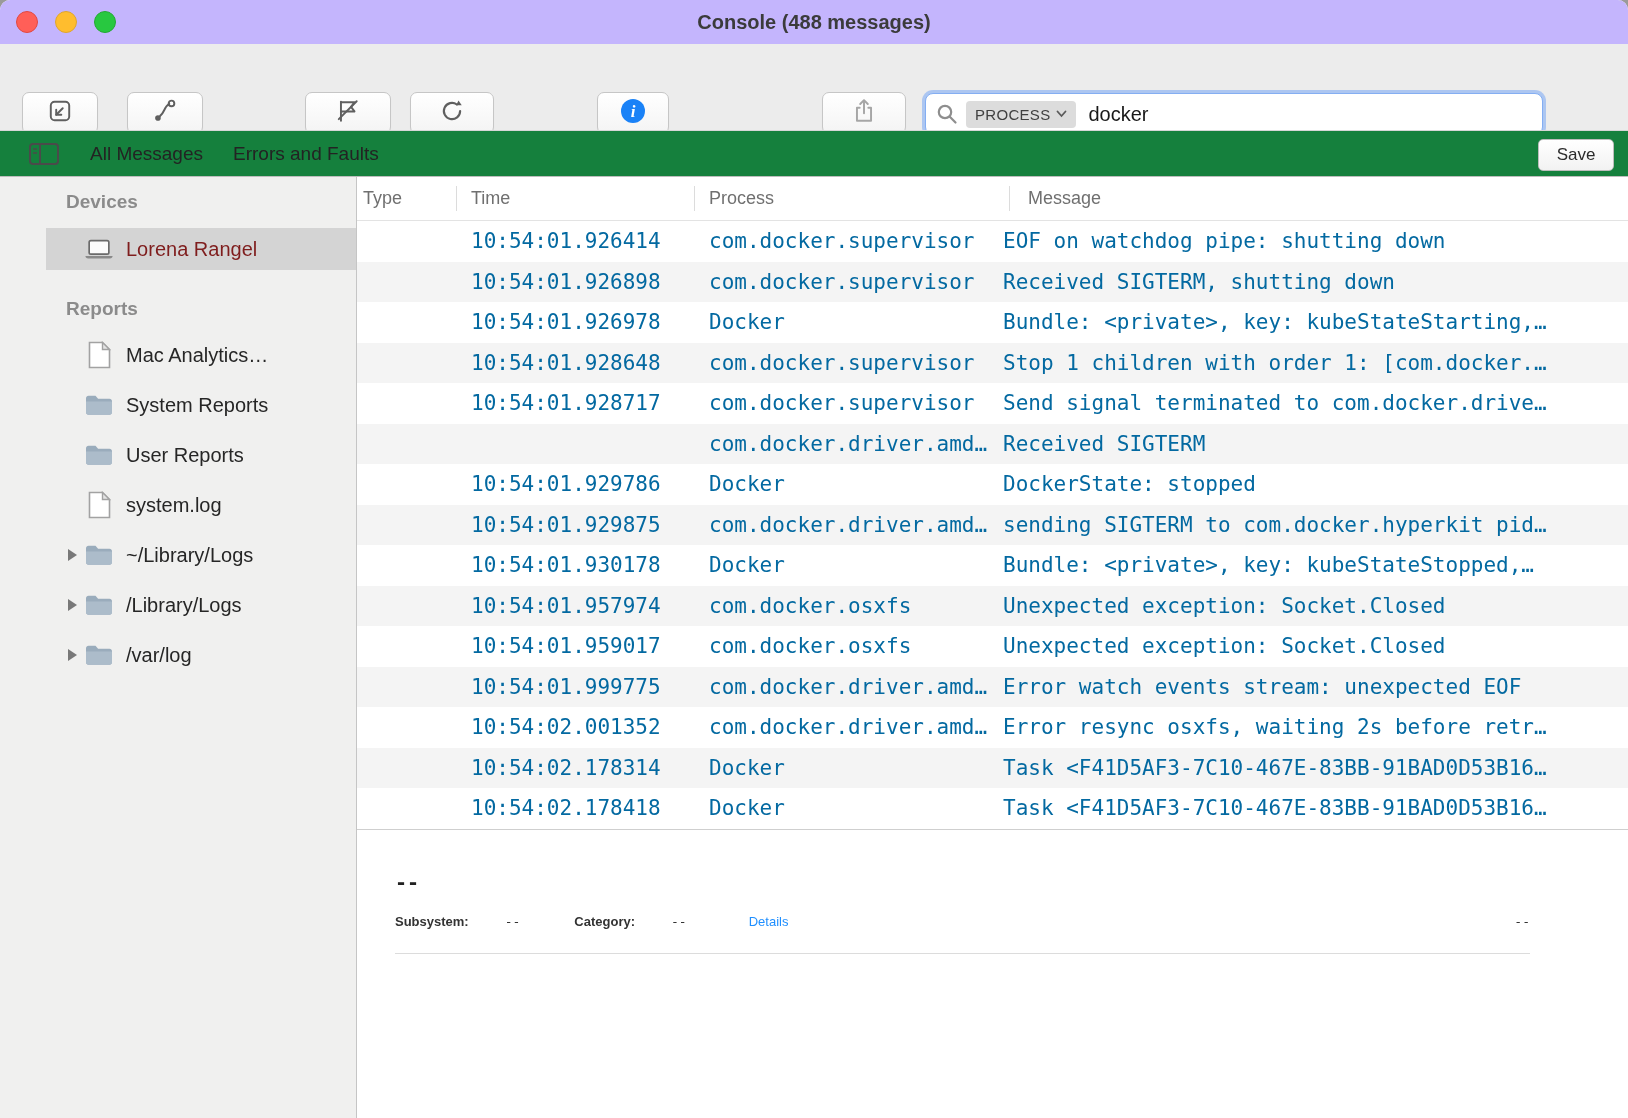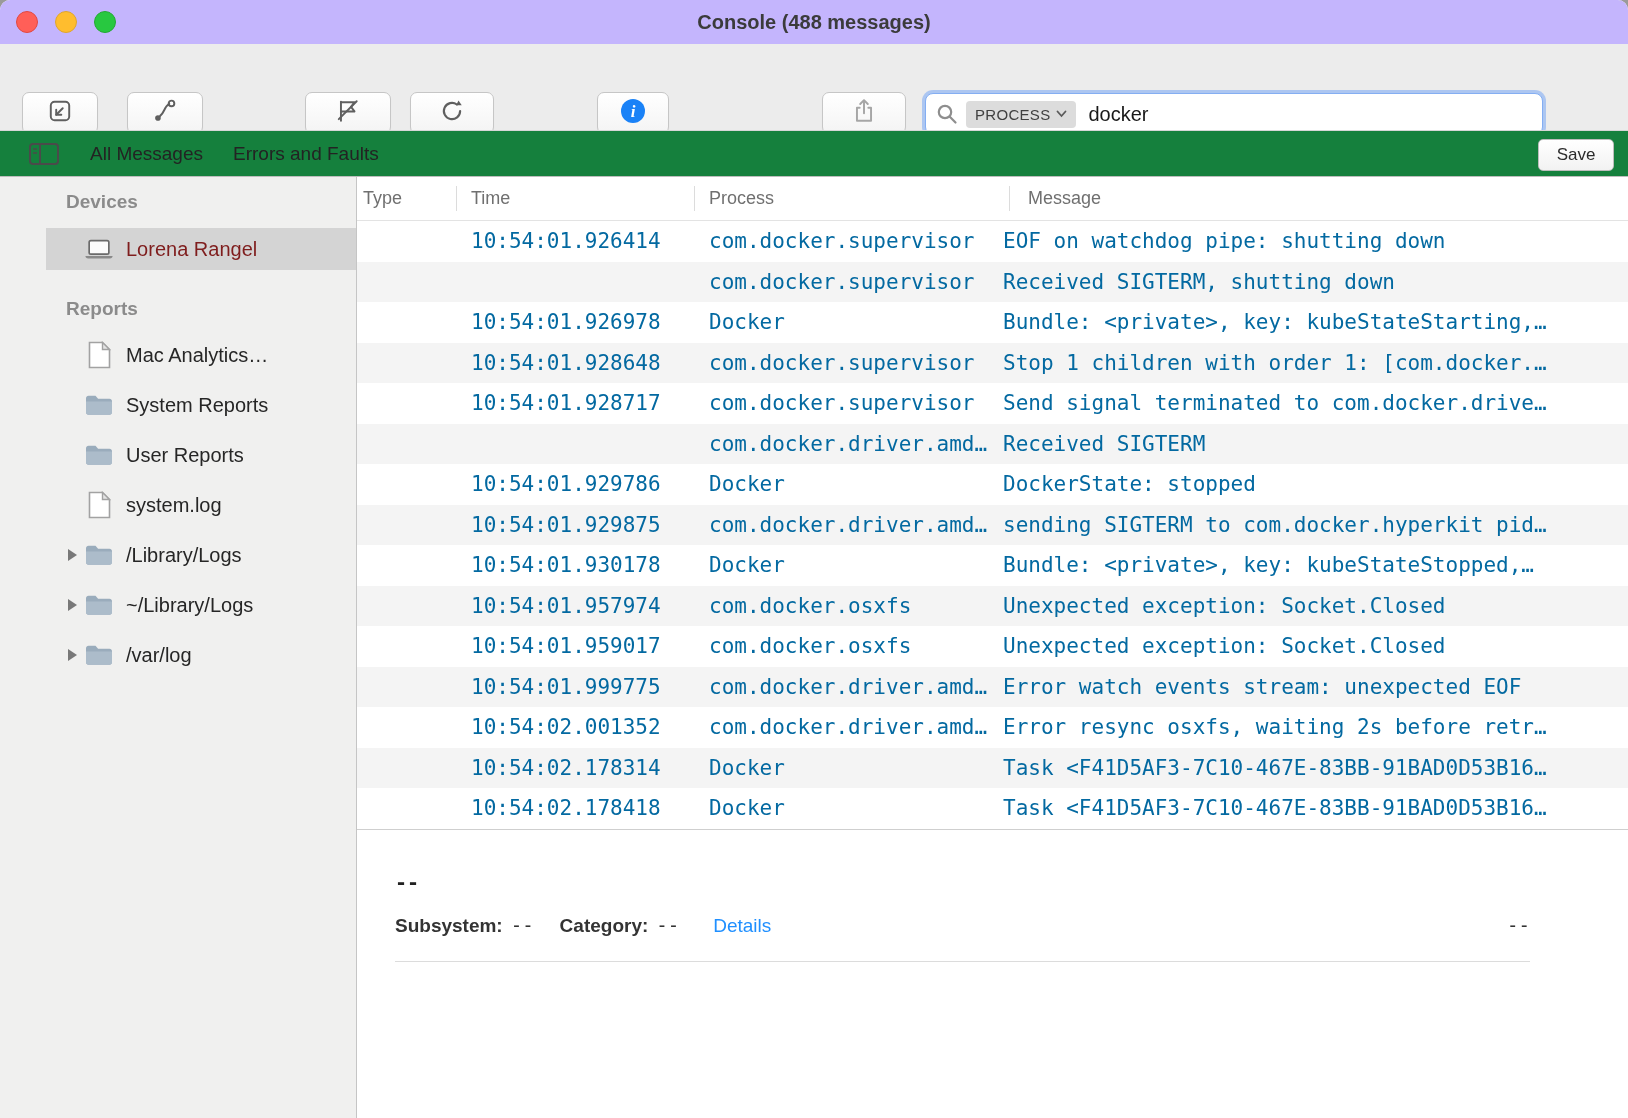--- a/index.html
+++ b/index.html
@@ -65,21 +65,21 @@
   #log-rows{flex:none;}
   .log-row{position:relative;height:40.5px;font-family:"DejaVu Sans Mono",monospace;font-size:21px;color:#0369a1;cursor:default;}
   .log-row:nth-child(even){background:#f4f4f4;}
   .cell{position:absolute;top:0;line-height:40.5px;white-space:nowrap;overflow:hidden;}
   .c-time{left:114px;width:230px;}
   .c-process{left:352px;width:306px;}
   .c-message{left:646px;right:6px;}
   
   .detail{flex:1;border-top:1px solid #cfcfcf;padding:0 98px 0 38px;}
   .detail-title{margin-top:40px;font-family:"DejaVu Sans Mono",monospace;font-weight:bold;font-size:20px;color:#222;}
-  .detail-row{margin-top:20px;display:flex;align-items:baseline;font-size:19px;color:#333;}
+  .detail-row{margin-top:20px;display:flex;align-items:baseline;font-size:13px;color:#333;gap:28px;}
   .lbl{font-weight:600;color:#333;}
   .val{font-family:"DejaVu Sans Mono",monospace;margin-left:8px;}
   .cat{margin-left:26px;}
   .details-link{margin-left:34px;color:#1f8fff;cursor:pointer;}
   .dash-right{margin-left:auto;font-family:"DejaVu Sans Mono",monospace;}
   .detail-hr{margin-top:24px;border-top:1px solid #dcdcdc;height:0;}
 </style>
 </head>
 <body>
 
@@ -265,33 +265,33 @@
           <div class="side-item">
             <span class="disclosure">
               <span class="tri"></span>
             </span>
             <span class="side-icon">
               <svg width="30" height="24" viewBox="0 0 30 24">
                 <path d="M2 5.2 C2 3.8 3.1 2.7 4.5 2.7 h7 l2.6 3 h11.4 C26.9 5.7 28 6.8 28 8.2 v11 c0 1.4 -1.1 2.5 -2.5 2.5 h-21 C3.1 21.7 2 20.6 2 19.2 z" fill="#9aacbc"></path>
                 <path d="M2 8.6 h26 v10.6 c0 1.4 -1.1 2.5 -2.5 2.5 h-21 C3.1 21.7 2 20.6 2 19.2 z" fill="#acbcca"></path>
               </svg>
             </span>
-            <span class="side-label">/Library/Logs</span>
+            <span class="side-label">~/Library/Logs</span>
           </div>
           <div class="side-item">
             <span class="disclosure">
               <span class="tri"></span>
             </span>
             <span class="side-icon">
               <svg width="30" height="24" viewBox="0 0 30 24">
                 <path d="M2 5.2 C2 3.8 3.1 2.7 4.5 2.7 h7 l2.6 3 h11.4 C26.9 5.7 28 6.8 28 8.2 v11 c0 1.4 -1.1 2.5 -2.5 2.5 h-21 C3.1 21.7 2 20.6 2 19.2 z" fill="#9aacbc"></path>
                 <path d="M2 8.6 h26 v10.6 c0 1.4 -1.1 2.5 -2.5 2.5 h-21 C3.1 21.7 2 20.6 2 19.2 z" fill="#acbcca"></path>
               </svg>
             </span>
-            <span class="side-label">~/Library/Logs</span>
+            <span class="side-label">/Library/Logs</span>
           </div>
           <div class="side-item">
             <span class="disclosure">
               <span class="tri"></span>
             </span>
             <span class="side-icon">
               <svg width="30" height="24" viewBox="0 0 30 24">
                 <path d="M2 5.2 C2 3.8 3.1 2.7 4.5 2.7 h7 l2.6 3 h11.4 C26.9 5.7 28 6.8 28 8.2 v11 c0 1.4 -1.1 2.5 -2.5 2.5 h-21 C3.1 21.7 2 20.6 2 19.2 z" fill="#9aacbc"></path>
                 <path d="M2 8.6 h26 v10.6 c0 1.4 -1.1 2.5 -2.5 2.5 h-21 C3.1 21.7 2 20.6 2 19.2 z" fill="#acbcca"></path>
               </svg>
@@ -315,20 +315,21 @@
 
       <div id="log-rows">
           <div class="log-row">
             <span class="cell c-type"></span>
             <span class="cell c-time">10:54:01.926414</span>
             <span class="cell c-process">com.docker.supervisor</span>
             <span class="cell c-message">EOF on watchdog pipe: shutting down</span>
           </div>
           <div class="log-row">
             <span class="cell c-type"></span>
+            <span class="cell c-time">10:54:01.926898</span>
             <span class="cell c-process">com.docker.supervisor</span>
             <span class="cell c-message">Received SIGTERM, shutting down</span>
           </div>
           <div class="log-row">
             <span class="cell c-type"></span>
             <span class="cell c-time">10:54:01.926978</span>
             <span class="cell c-process">Docker</span>
             <span class="cell c-message">Bundle: &lt;private&gt;, key: kubeStateStarting,…</span>
           </div>
           <div class="log-row">

